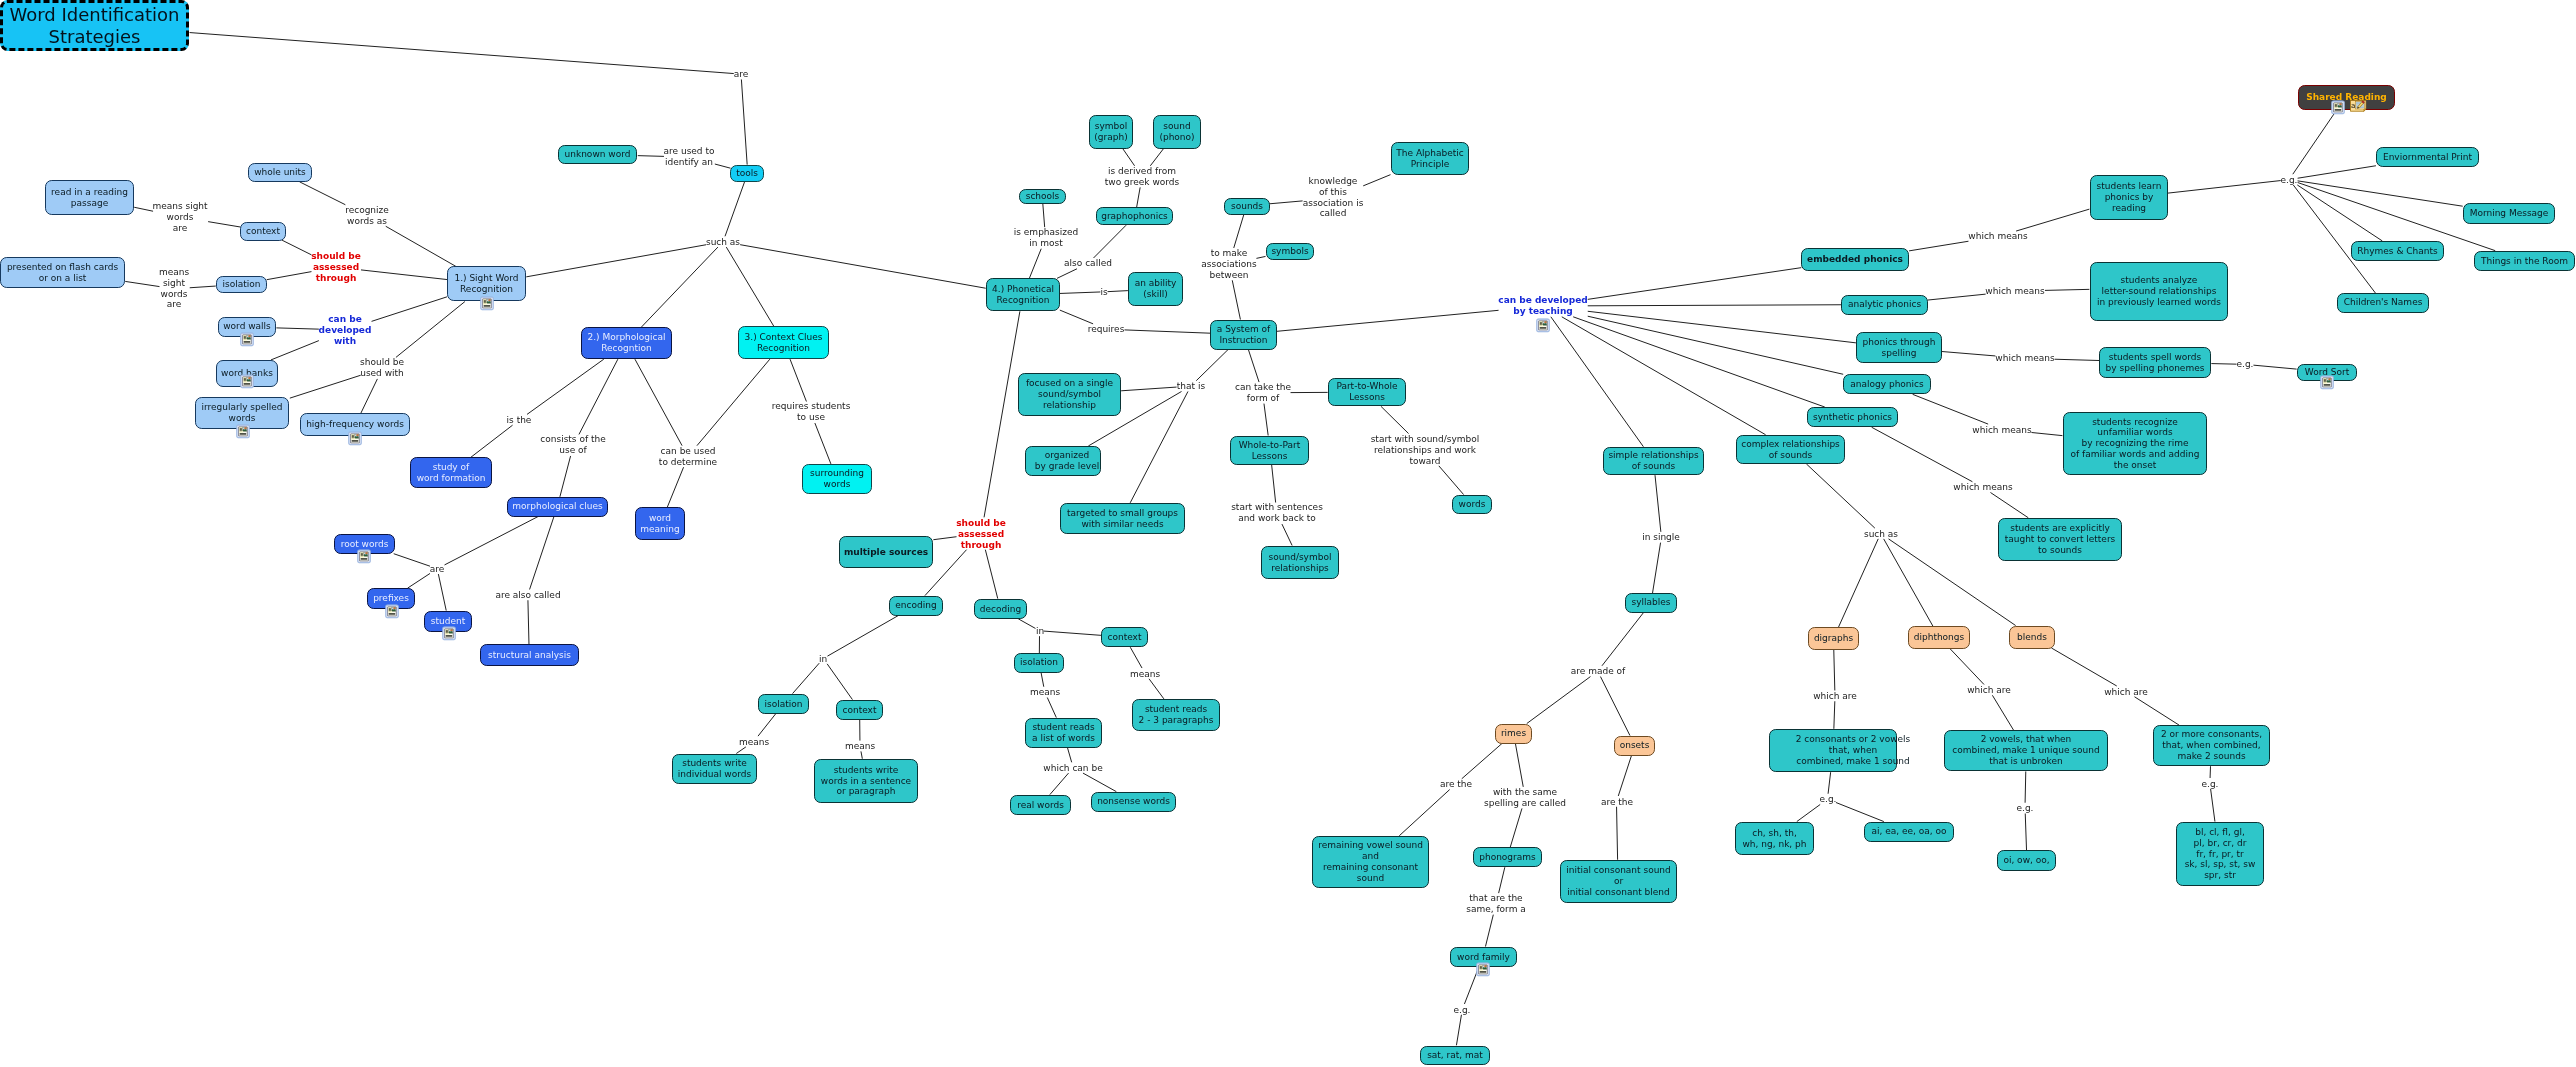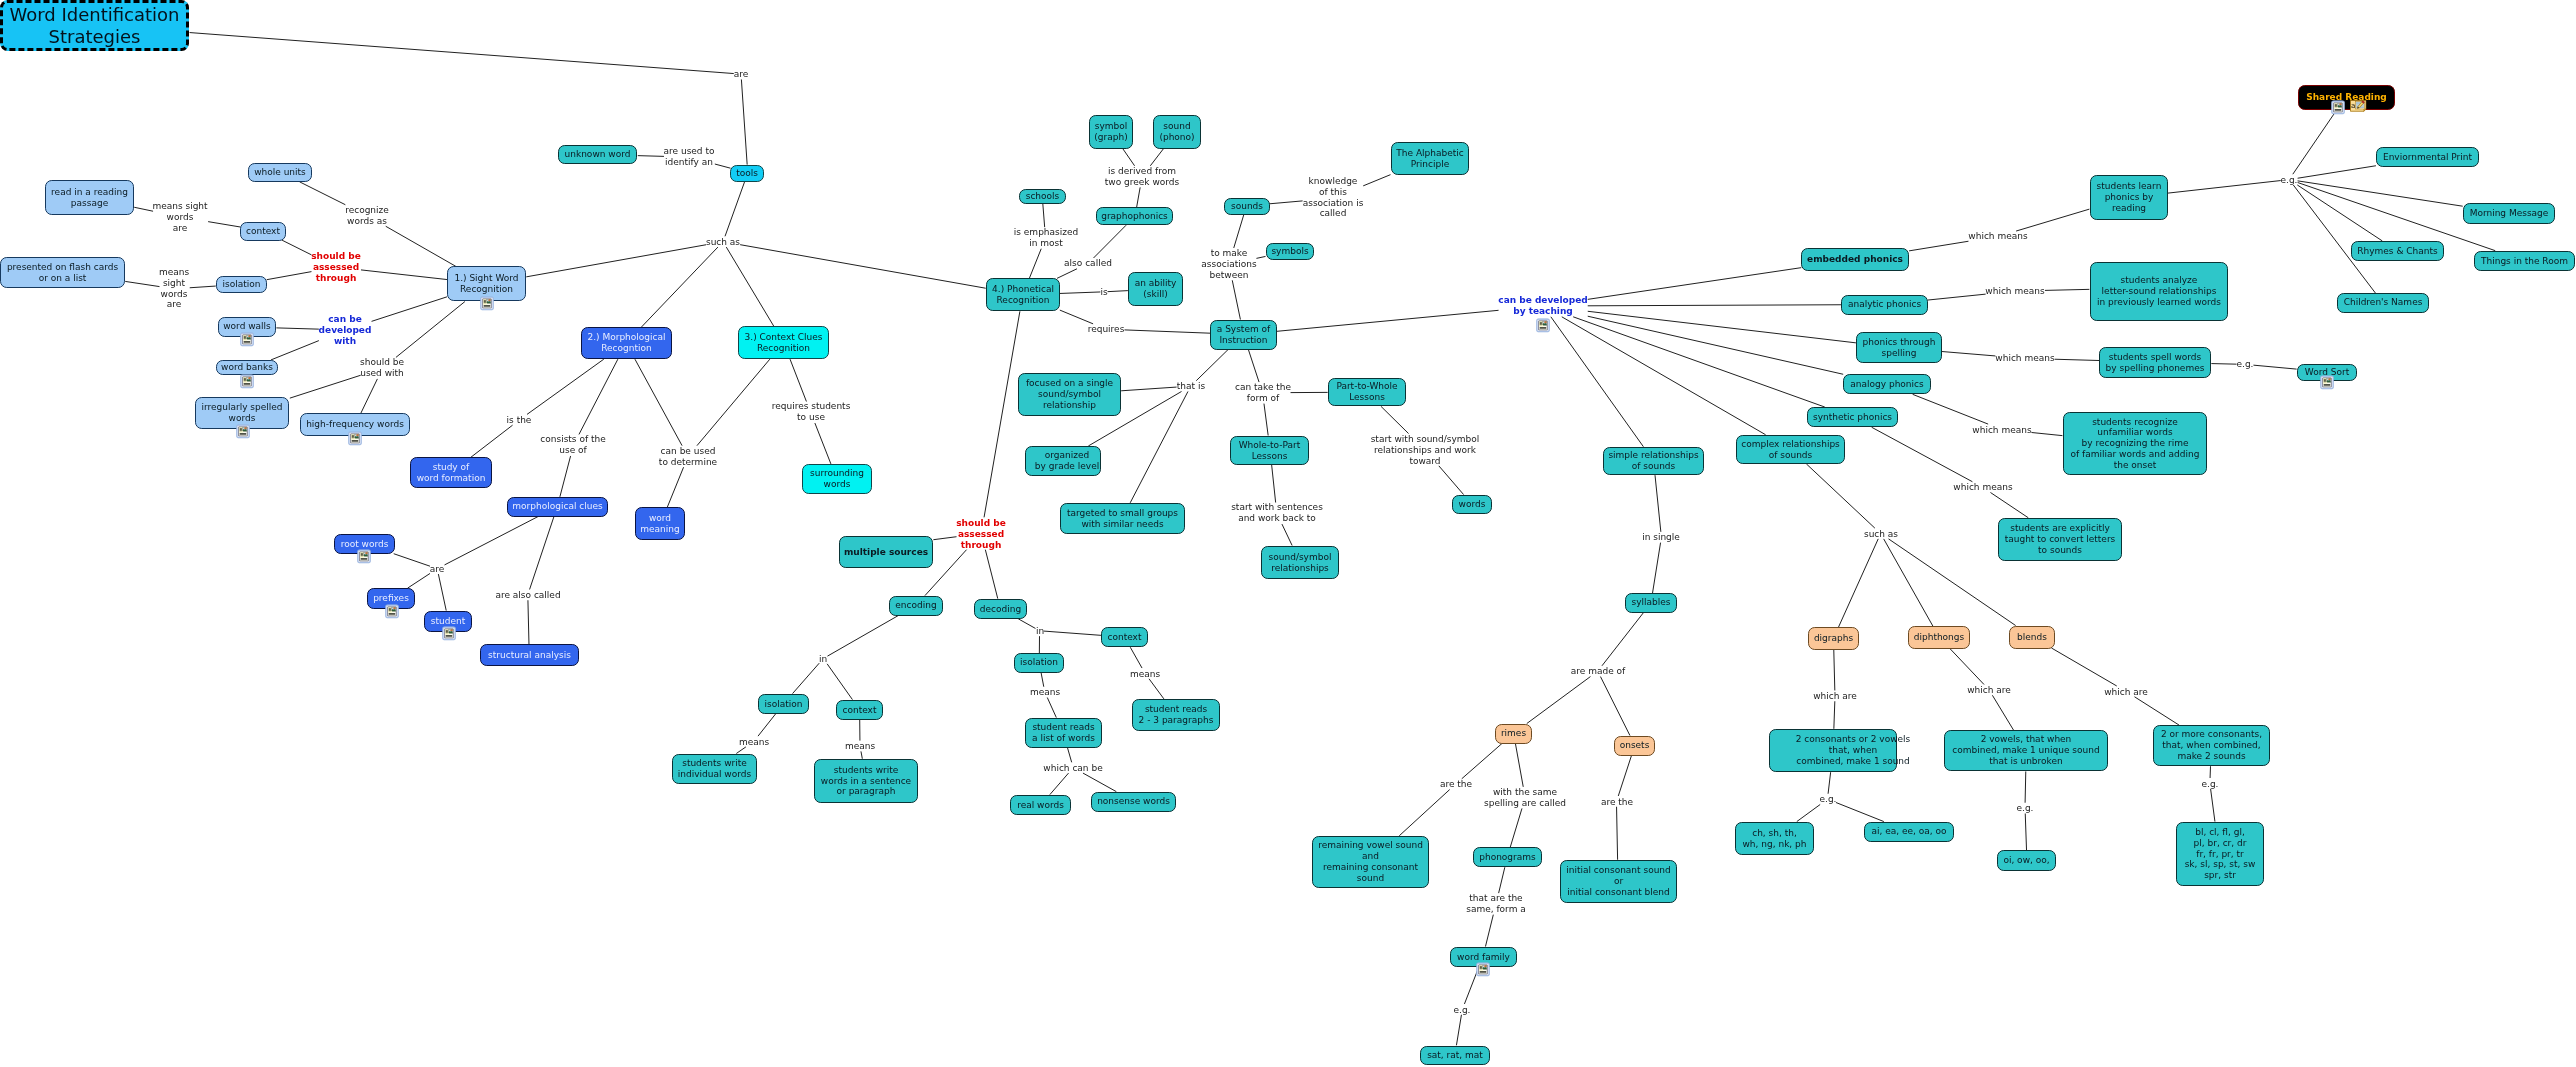--- a/index.html
+++ b/index.html
@@ -11,21 +11,21 @@
       display:flex;align-items:center;justify-content:center;text-align:center;
       line-height:1.2;color:#0a1a22;white-space:pre;font-size:9px;}
 .link-label{position:absolute;text-align:center;color:#222;line-height:1.2;white-space:pre;
      font-size:9px;transform:translate(-50%,-50%);}
 .teal{background:#2ec6c9;border-color:#0a3335;}
 .light-blue{background:#9fcbf6;border-color:#16395e;}
 .dark-blue{background:#3366ee;border-color:#0b1441;color:#e9edff;}
 .cyan{background:#12cdf5;border-color:#10464a;}
 .bright-cyan{background:#00f2f2;border-color:#10464a;}
 .peach{background:#fbc697;border-color:#6d4a22;}
-.red{background:#000000;border-color:#7a0000;color:#ffb300;font-weight:bold;}
+.red{background:#404040;border-color:#7a0000;color:#ffb300;font-weight:bold;}
 .title{background:#17c3f5;border:3.7px dashed #000;border-radius:7.5px;color:#04121c;}
 .bold{font-weight:bold;}
 .c-red{color:#e10000;font-weight:bold;}
 .c-blue{color:#1528d8;font-weight:bold;}
 .icon{position:absolute;}
 </style>
 </head>
 <body>
 
 <svg style="position:absolute;width:0;height:0;overflow:hidden" aria-hidden="true" xmlns="http://www.w3.org/2000/svg">
@@ -220,21 +220,21 @@
 passage</div>
 <div class="concept light-blue" style="left:0px;top:257px;width:125px;height:31px;font-size:9px;">presented on flash cards
 or on a list</div>
 <div class="concept light-blue" style="left:248px;top:163px;width:64px;height:18.7px;font-size:9px;">whole units</div>
 <div class="concept light-blue" style="left:240px;top:222px;width:46px;height:18.7px;font-size:9px;">context</div>
 <div class="concept light-blue" style="left:216px;top:276px;width:51px;height:16.5px;font-size:9px;">isolation</div>
 <div class="concept light-blue" style="left:218px;top:317px;width:58px;height:19.5px;font-size:9px;">word walls</div>
 <svg class="icon" width="14.2" height="15" style="left:240px;top:332px" viewBox="0 0 19 20">
       <use href="#sym-resource-icon"></use>
     </svg>
-<div class="concept light-blue" style="left:216px;top:360px;width:62px;height:15px;font-size:9px;">word banks</div>
+<div class="concept light-blue" style="left:216px;top:360px;width:62px;height:27px;font-size:9px;border-radius:7px;">word banks</div>
 <svg class="icon" width="14.2" height="15" style="left:240px;top:374px" viewBox="0 0 19 20">
       <use href="#sym-resource-icon"></use>
     </svg>
 <div class="concept light-blue" style="left:195px;top:397px;width:94px;height:32px;font-size:9px;">irregularly spelled
 words</div>
 <svg class="icon" width="14.2" height="15" style="left:236px;top:424px" viewBox="0 0 19 20">
       <use href="#sym-resource-icon"></use>
     </svg>
 <div class="concept light-blue" style="left:300px;top:413px;width:110px;height:23px;font-size:9px;">high-frequency words</div>
 <svg class="icon" width="14.2" height="15" style="left:348px;top:431px" viewBox="0 0 19 20">

